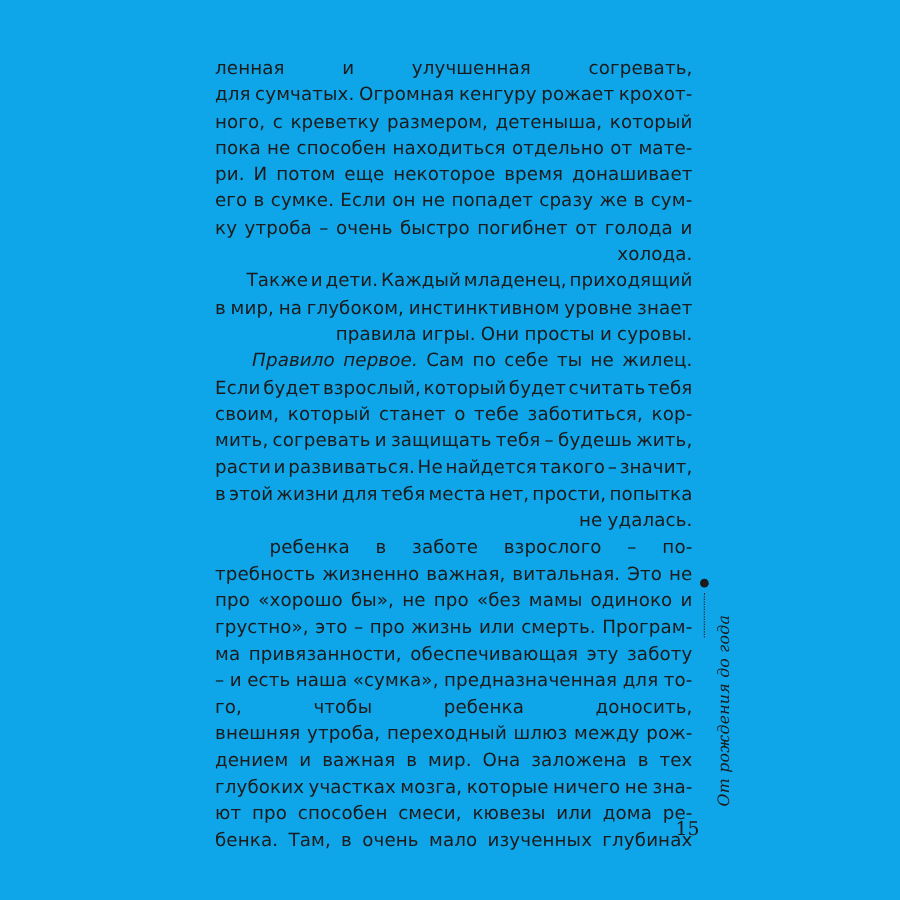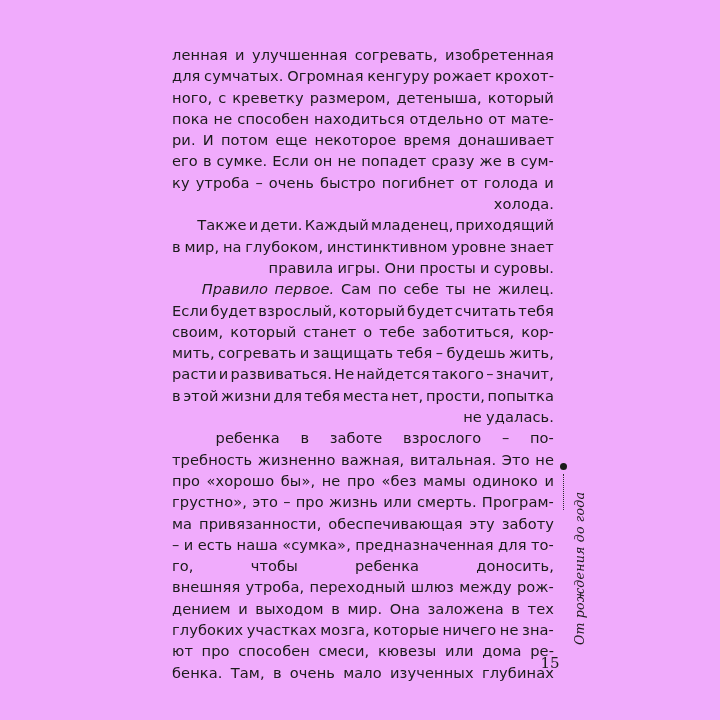--- a/index.html
+++ b/index.html
@@ -4,21 +4,21 @@
 <style>
   html, body {
     margin: 0;
     padding: 0;
     background: #ffffff;
   }
   #page {
     position: relative;
     width: 720px;
     height: 720px;
-    background: #f0abfc;
+    background: #0ea5e9;
     overflow: hidden;
     font-family: "DejaVu Sans", "Liberation Sans", sans-serif;
   }
 
   
   #text-column {
     position: absolute;
     left: 172px;
     top: 44px;
     width: 382px;
@@ -118,21 +118,21 @@
     color: #1b1b1b;
   }
 </style>
 </head>
 <body>
 
 <div id="page">
 
   <div id="text-column">
       <div class="para">
-        <div class="line just"><span class="w">ленная</span><span class="w">и</span><span class="w">улучшенная</span><span class="w">согревать,</span><span class="w">изобретенная</span></div>
+        <div class="line just"><span class="w">ленная</span><span class="w">и</span><span class="w">улучшенная</span><span class="w">согревать,</span></div>
         <div class="line just"><span class="w">для</span><span class="w">сумчатых.</span><span class="w">Огромная</span><span class="w">кенгуру</span><span class="w">рожает</span><span class="w">крохот-</span></div>
         <div class="line just"><span class="w">ного,</span><span class="w">с</span><span class="w">креветку</span><span class="w">размером,</span><span class="w">детеныша,</span><span class="w">который</span></div>
         <div class="line just"><span class="w">пока</span><span class="w">не</span><span class="w">способен</span><span class="w">находиться</span><span class="w">отдельно</span><span class="w">от</span><span class="w">мате-</span></div>
         <div class="line just"><span class="w">ри.</span><span class="w">И</span><span class="w">потом</span><span class="w">еще</span><span class="w">некоторое</span><span class="w">время</span><span class="w">донашивает</span></div>
         <div class="line just"><span class="w">его</span><span class="w">в</span><span class="w">сумке.</span><span class="w">Если</span><span class="w">он</span><span class="w">не</span><span class="w">попадет</span><span class="w">сразу</span><span class="w">же</span><span class="w">в</span><span class="w">сум-</span></div>
         <div class="line just"><span class="w">ку</span><span class="w">утроба</span><span class="w">–</span><span class="w">очень</span><span class="w">быстро</span><span class="w">погибнет</span><span class="w">от</span><span class="w">голода</span><span class="w">и</span></div>
         <div class="line last"><span class="w">холода.</span></div>
       </div>
       <div class="para">
         <div class="line just"><span class="indent"></span><span class="w">Также</span><span class="w">и</span><span class="w">дети.</span><span class="w">Каждый</span><span class="w">младенец,</span><span class="w">приходящий</span></div>
@@ -150,21 +150,21 @@
       </div>
       <div class="para">
         <div class="line just"><span class="indent"></span><span class="w">ребенка</span><span class="w">в</span><span class="w">заботе</span><span class="w">взрослого</span><span class="w">–</span><span class="w">по-</span></div>
         <div class="line just"><span class="w">требность</span><span class="w">жизненно</span><span class="w">важная,</span><span class="w">витальная.</span><span class="w">Это</span><span class="w">не</span></div>
         <div class="line just"><span class="w">про</span><span class="w">«хорошо</span><span class="w">бы»,</span><span class="w">не</span><span class="w">про</span><span class="w">«без</span><span class="w">мамы</span><span class="w">одиноко</span><span class="w">и</span></div>
         <div class="line just"><span class="w">грустно»,</span><span class="w">это</span><span class="w">–</span><span class="w">про</span><span class="w">жизнь</span><span class="w">или</span><span class="w">смерть.</span><span class="w">Програм-</span></div>
         <div class="line just"><span class="w">ма</span><span class="w">привязанности,</span><span class="w">обеспечивающая</span><span class="w">эту</span><span class="w">заботу</span></div>
         <div class="line just"><span class="w">–</span><span class="w">и</span><span class="w">есть</span><span class="w">наша</span><span class="w">«сумка»,</span><span class="w">предназначенная</span><span class="w">для</span><span class="w">то-</span></div>
         <div class="line just"><span class="w">го,</span><span class="w">чтобы</span><span class="w">ребенка</span><span class="w">доносить,</span></div>
         <div class="line just"><span class="w">внешняя</span><span class="w">утроба,</span><span class="w">переходный</span><span class="w">шлюз</span><span class="w">между</span><span class="w">рож-</span></div>
-        <div class="line just"><span class="w">дением</span><span class="w">и</span><span class="w">выходом</span><span class="w">в</span><span class="w">мир.</span><span class="w">Она</span><span class="w">заложена</span><span class="w">в</span><span class="w">тех</span></div>
+        <div class="line just"><span class="w">дением</span><span class="w">и</span><span class="w">важная</span><span class="w">в</span><span class="w">мир.</span><span class="w">Она</span><span class="w">заложена</span><span class="w">в</span><span class="w">тех</span></div>
         <div class="line just"><span class="w">глубоких</span><span class="w">участках</span><span class="w">мозга,</span><span class="w">которые</span><span class="w">ничего</span><span class="w">не</span><span class="w">зна-</span></div>
         <div class="line just"><span class="w">ют</span><span class="w">про</span><span class="w">способен</span><span class="w">смеси,</span><span class="w">кювезы</span><span class="w">или</span><span class="w">дома</span><span class="w">ре-</span></div>
         <div class="line just"><span class="w">бенка.</span><span class="w">Там,</span><span class="w">в</span><span class="w">очень</span><span class="w">мало</span><span class="w">изученных</span><span class="w">глубинах</span></div>
       </div>
     </div>
 
   <div id="running-head">
     <div id="rh-dot"></div>
     <div id="rh-dots"></div>
     <div id="rh-text">От рождения до года</div>

